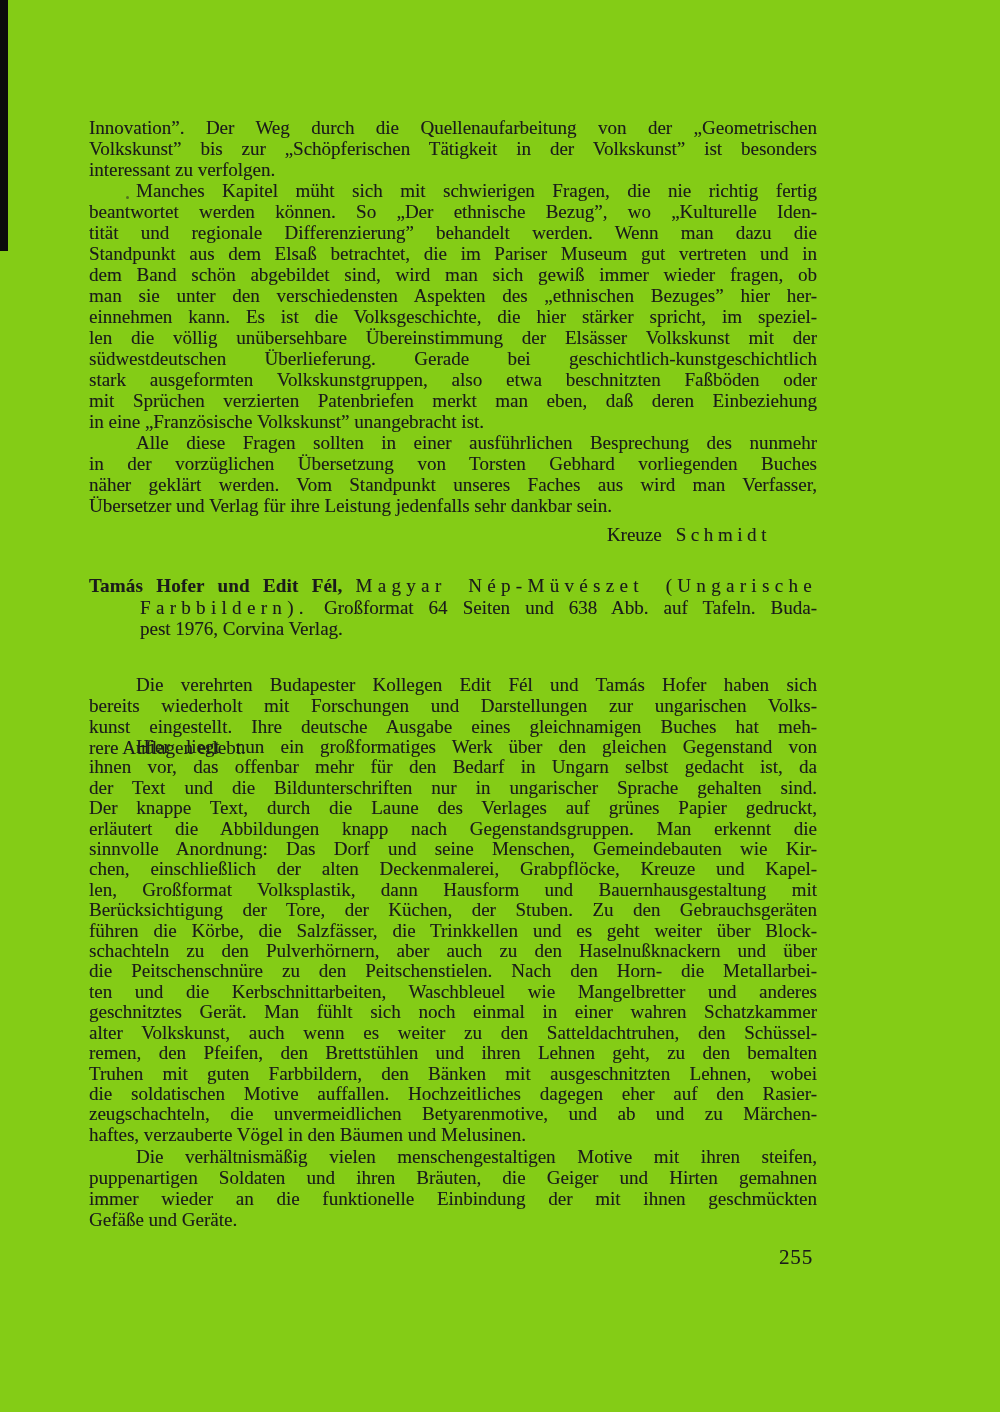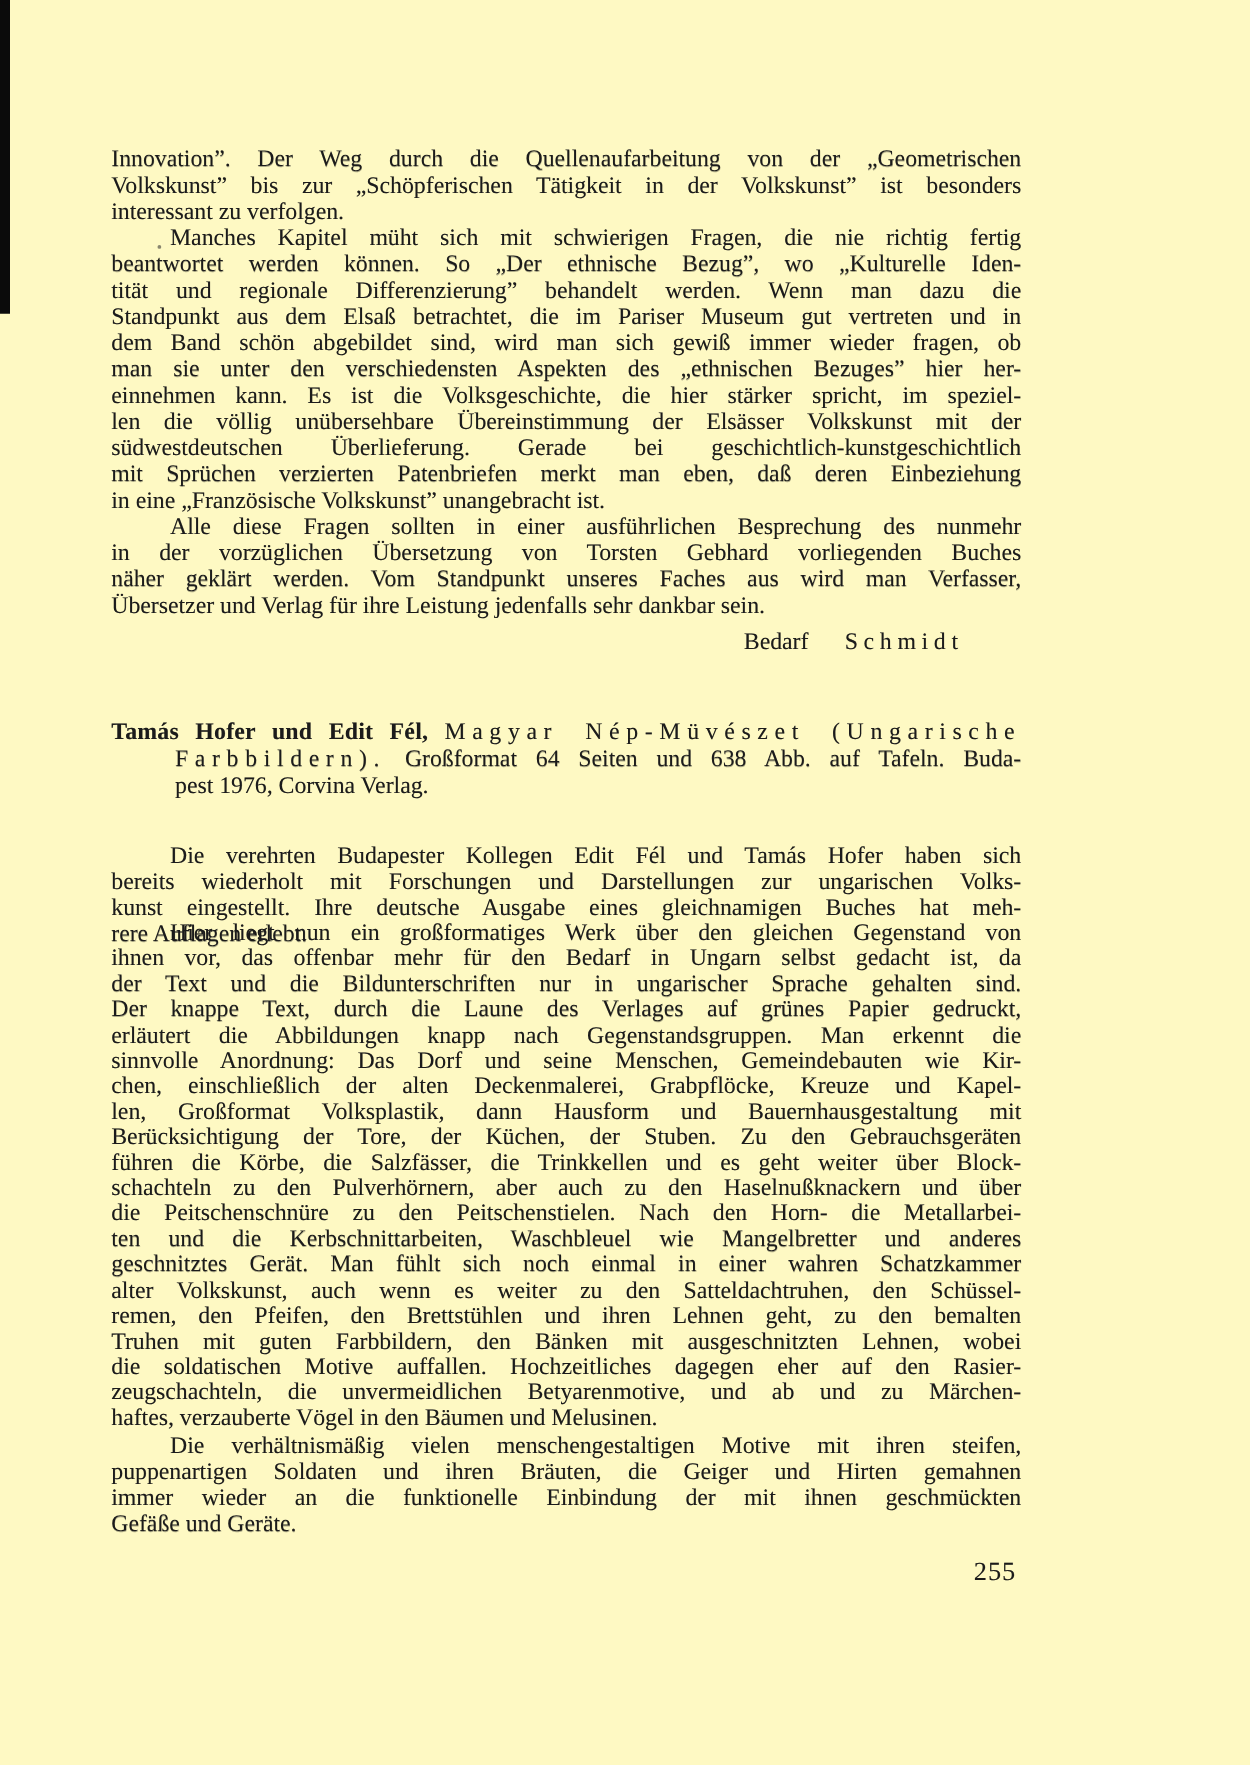--- a/index.html
+++ b/index.html
@@ -7,21 +7,21 @@
     width: 1000px; height: 1412px;
     background: #fdfdfc;
     font-family: "Liberation Serif", "DejaVu Serif", serif;
     color: #1b1b1b;
     overflow: hidden;
     position: relative;
   }
   .page {
     position: absolute; inset: 0;
     width: 1000px; height: 1412px;
-    background: #fef9c3;
+    background: #84cc16;
   }
   .textblock {
     position: absolute;
     left: 89px;
     width: 728px;
     font-size: 19px;
     line-height: 21px;
     text-shadow: 0.2px 0.2px 0 rgba(20,20,20,0.35);
   }
   .tline {
@@ -36,21 +36,21 @@
     text-align: right;
     padding-right: 46px;
     margin-top: 8px;
   }
   .spaced {
     letter-spacing: 0.28em;
     word-spacing: 0.18em;
   }
   .sig-spaced {
     letter-spacing: 0.24em;
-    margin-left: 29px;
+    margin-left: 14px;
     text-align: right;
   }
   .heading { font-size: 19px; line-height: 21.5px; }
   .heading .hline { text-align: justify; text-align-last: justify; }
   .heading .hline.last { text-align-last: left; }
   .heading .hline.cont { padding-left: 51px; }
   .heading .bold { font-weight: bold; letter-spacing: 0.01em; }
 
   .page-number {
     position: absolute;
@@ -89,31 +89,32 @@
     <div class="para indent">
         <div class="tline">Manches Kapitel müht sich mit schwierigen Fragen, die nie richtig fertig</div>
         <div class="tline">beantwortet werden können. So „Der ethnische Bezug”, wo „Kulturelle Iden-</div>
         <div class="tline">tität und regionale Differenzierung” behandelt werden. Wenn man dazu die</div>
         <div class="tline">Standpunkt aus dem Elsaß betrachtet, die im Pariser Museum gut vertreten und in</div>
         <div class="tline">dem Band schön abgebildet sind, wird man sich gewiß immer wieder fragen, ob</div>
         <div class="tline">man sie unter den verschiedensten Aspekten des „ethnischen Bezuges” hier her-</div>
         <div class="tline">einnehmen kann. Es ist die Volksgeschichte, die hier stärker spricht, im speziel-</div>
         <div class="tline">len die völlig unübersehbare Übereinstimmung der Elsässer Volkskunst mit der</div>
         <div class="tline">südwestdeutschen Überlieferung. Gerade bei geschichtlich-kunstgeschichtlich</div>
+        <div class="tline">stark ausgeformten Volkskunstgruppen, also etwa beschnitzten Faßböden oder</div>
         <div class="tline">mit Sprüchen verzierten Patenbriefen merkt man eben, daß deren Einbeziehung</div>
         <div class="tline">in eine „Französische Volkskunst” unangebracht ist.</div>
       </div>
     <div class="para indent">
         <div class="tline">Alle diese Fragen sollten in einer ausführlichen Besprechung des nunmehr</div>
         <div class="tline">in der vorzüglichen Übersetzung von Torsten Gebhard vorliegenden Buches</div>
         <div class="tline">näher geklärt werden. Vom Standpunkt unseres Faches aus wird man Verfasser,</div>
         <div class="tline">Übersetzer und Verlag für ihre Leistung jedenfalls sehr dankbar sein.</div>
       </div>
     <div class="sig-line">
-      <span>Bedarf</span><span class="sig-spaced">Schmidt</span>
+      <span>Kreuze</span><span class="sig-spaced">Schmidt</span>
     </div>
   </div>
 
   <div class="textblock heading" style="top:575px">
     <div class="hline">
       <span class="bold">Tamás Hofer und Edit Fél,</span>
       <span class="spaced">Magyar Nép-Müvészet (Ungarische</span>
     </div>
     <div class="hline cont">
       <span class="spaced">Farbbildern).</span>

